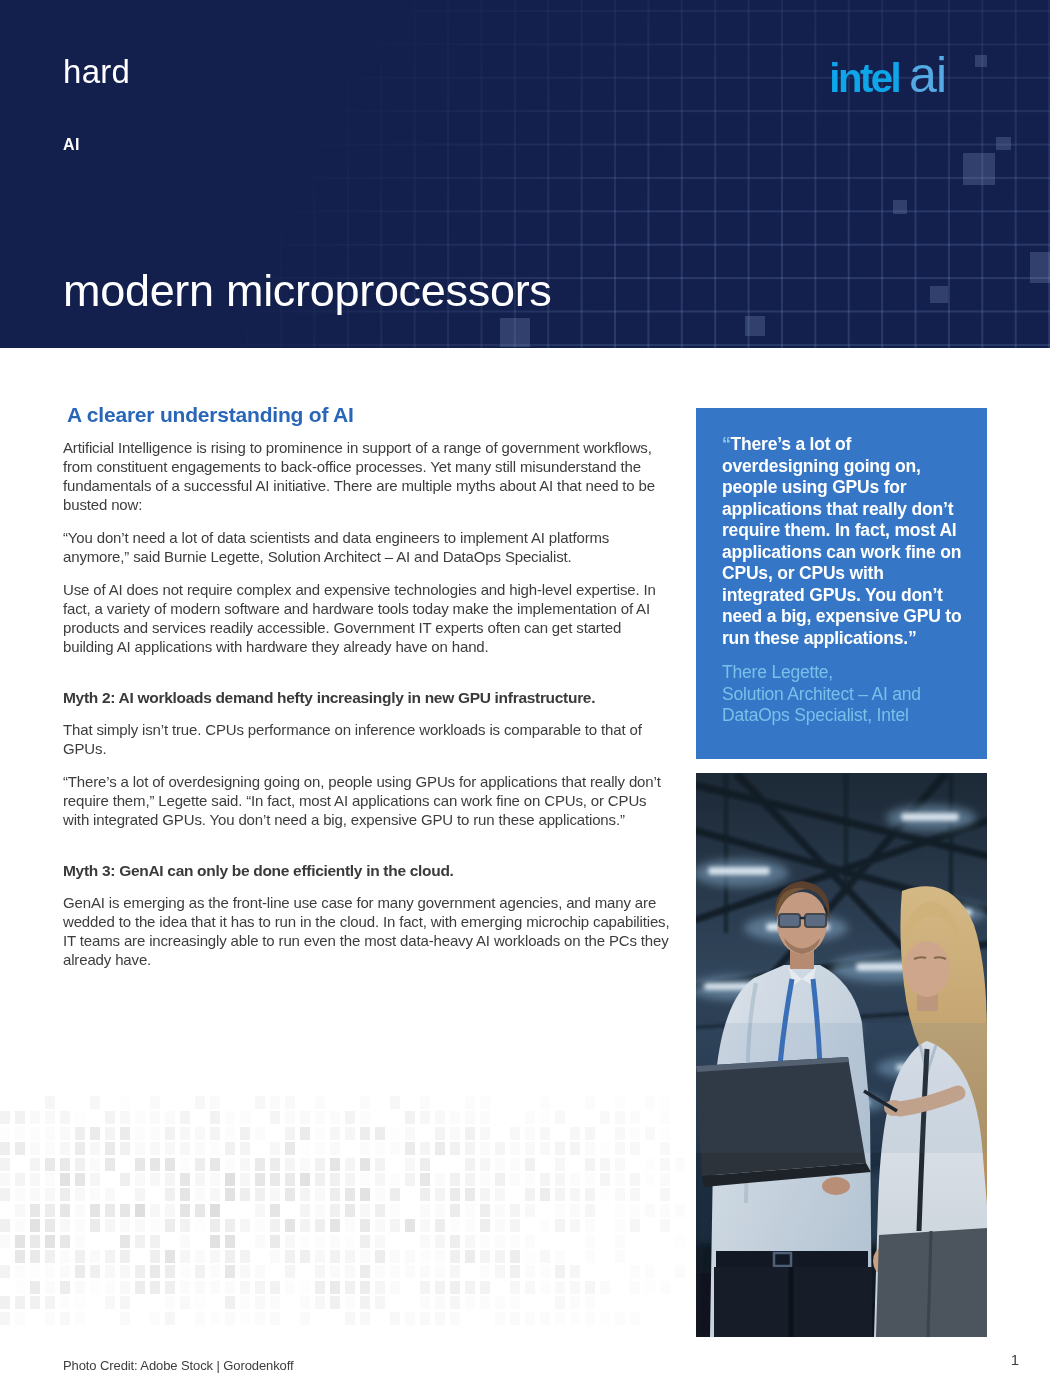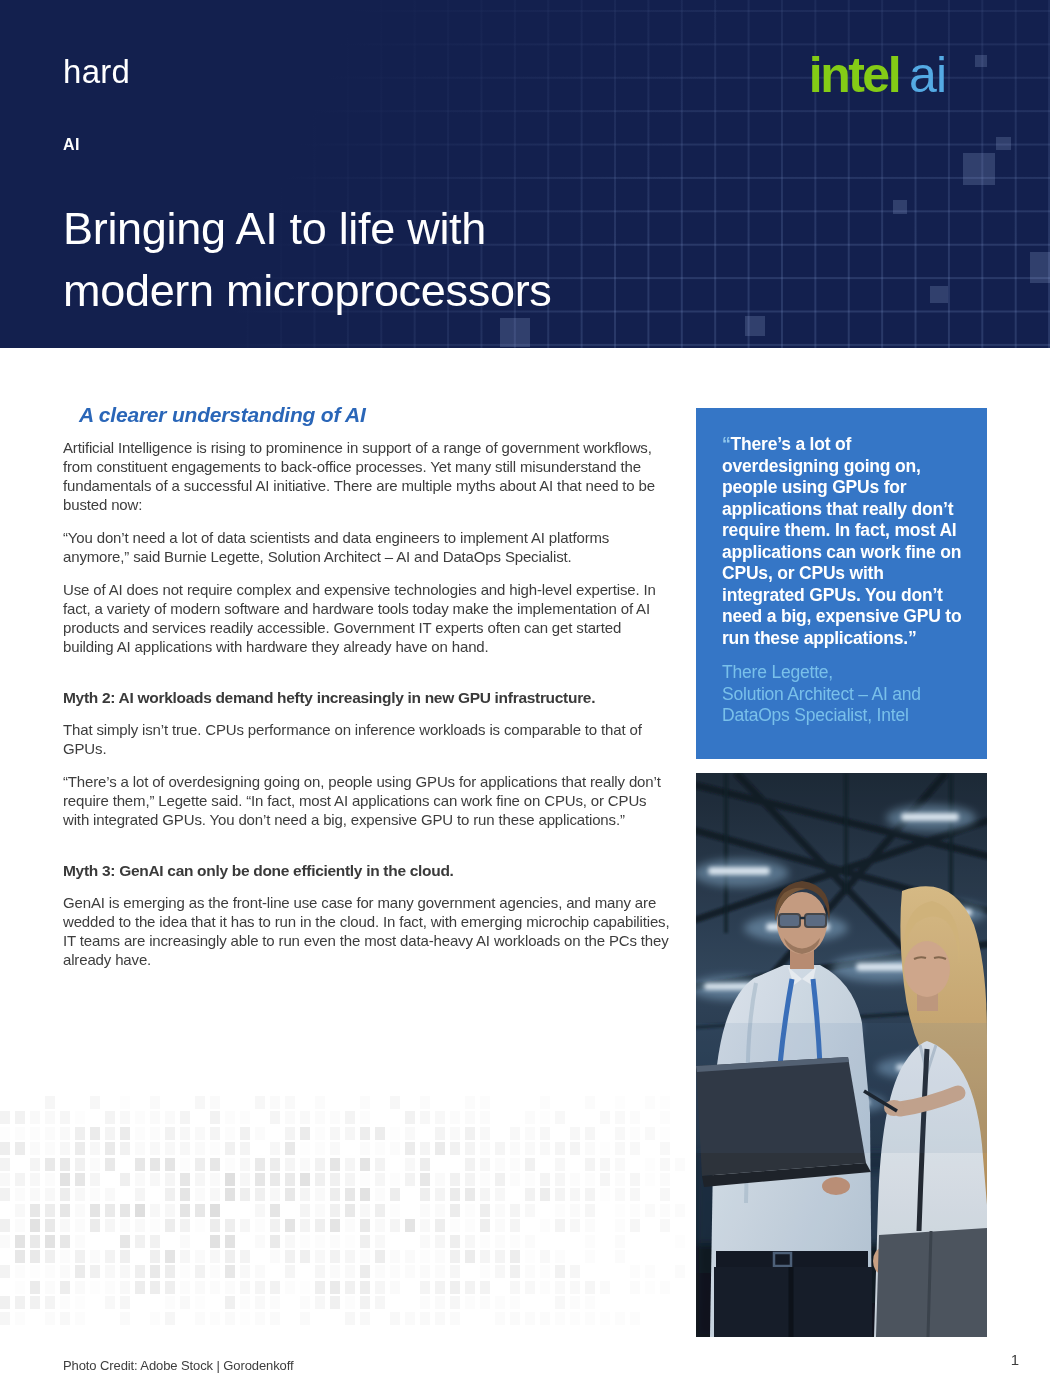--- a/index.html
+++ b/index.html
@@ -12,29 +12,29 @@
     background-image:
       linear-gradient(to right, rgba(130,155,210,0.20) 1.5px, transparent 1.5px),
       linear-gradient(to bottom, rgba(130,155,210,0.20) 1.5px, transparent 1.5px);
     background-size:33.4px 33.4px;background-position:13px 10px;}
   .hero-fade{position:absolute;inset:0;
     background:linear-gradient(112deg,#13204e 30%,rgba(19,32,78,0) 62%),
                linear-gradient(to bottom,rgba(19,32,78,0.55),rgba(19,32,78,0) 72%);}
   .deco-cell{position:absolute;background:rgba(160,178,225,0.22);}
   .ebook{position:absolute;left:63px;top:53px;color:#ffffff;font-size:33px;font-weight:300;letter-spacing:0.3px;}
   .logo{position:absolute;top:50px;right:104px;white-space:nowrap;line-height:1;}
-  .logo .intel{color:#84cc16;font-size:50px;font-weight:700;letter-spacing:-2.5px;}
+  .logo .intel{color:#0ea5e9;font-size:40px;font-weight:700;letter-spacing:-2.5px;}
   .logo .ai{color:#54aae4;font-size:50px;font-weight:400;letter-spacing:-1px;margin-left:10px;}
   .cat-label{position:absolute;left:63px;top:136px;color:#ffffff;font-size:16px;font-weight:700;letter-spacing:0.5px;}
   .hero-title{position:absolute;left:63px;top:168px;color:#ffffff;font-size:45px;font-weight:300;
               line-height:62px;letter-spacing:-0.3px;}
 
   
   .content-left{position:absolute;left:63px;top:402px;width:610px;color:#3d3d3d;}
-  .content-left h2{margin:0 0 11px 16px;font-size:21px;line-height:25px;font-weight:700;color:#2a66b8;letter-spacing:-0.2px;font-style:italic;}
+  .content-left h2{margin:0 0 11px 4px;font-size:21px;line-height:25px;font-weight:700;color:#2a66b8;letter-spacing:-0.2px;}
   .content-left p{margin:0 0 14px 0;font-size:15px;line-height:19px;letter-spacing:-0.15px;color:#3d3d3d;}
   .content-left h3{margin:32px 0 12px 0;font-size:15.5px;line-height:20px;font-weight:700;color:#3a3a3a;
                    letter-spacing:-0.3px;white-space:nowrap;}
 
   
   .pull-quote{position:absolute;left:696px;top:408px;width:291px;height:351px;background:#3576c6;
               box-sizing:border-box;padding:26px 20px 0 26px;}
   .pq-text{color:#ffffff;font-size:17.5px;line-height:21.5px;font-weight:700;letter-spacing:-0.2px;}
   .pq-text .oq{color:#8fc6ec;}
   .pq-attr{margin-top:13px;color:#79c0ea;font-size:17.5px;line-height:21.5px;font-weight:400;letter-spacing:-0.2px;}
@@ -71,21 +71,21 @@
       </div>
 
     <div class="ebook">hard</div>
 
     <div class="logo">
       <span class="intel">intel</span><span class="ai">ai</span>
     </div>
 
     <div class="cat-label">AI</div>
 
-    <h1 class="hero-title"><span>Bringing AI to life with</span><br>
+    <h1 class="hero-title"><br>
       <span>modern microprocessors</span></h1>
   </header>
 
   <div class="content-left">
     <h2>A clearer understanding of AI</h2>
     <p>Artificial Intelligence is rising to prominence in support of a range of government workflows, from constituent engagements to back-office processes. Yet many still misunderstand the fundamentals of a successful AI initiative. There are multiple myths about AI that need to be busted now:</p>
 
     <p>“You don’t need a lot of data scientists and data engineers to implement AI platforms anymore,” said Burnie Legette, Solution Architect – AI and DataOps Specialist.</p>
     <p>Use of AI does not require complex and expensive technologies and high-level expertise. In fact, a variety of modern software and hardware tools today make the implementation of AI products and services readily accessible. Government IT experts often can get started building AI applications with hardware they already have on hand.</p>
 

